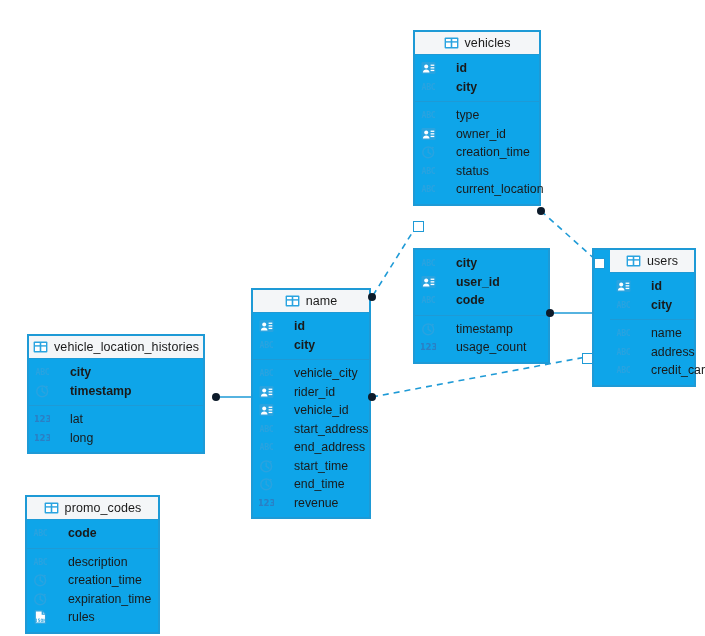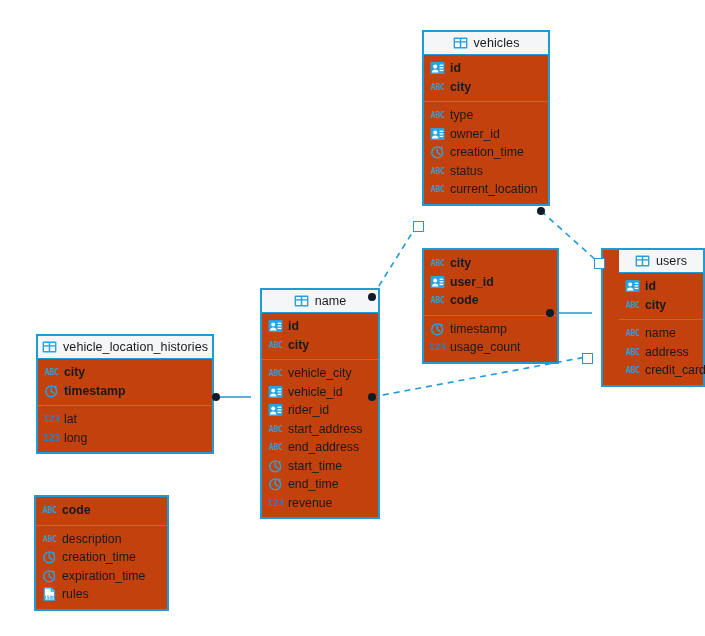--- a/index.html
+++ b/index.html
@@ -8,25 +8,24 @@
     background:#ffffff;
     font-family:"Liberation Sans", sans-serif;
     overflow:hidden;
     position:relative;
   }
   #canvas{position:absolute;inset:0;width:705px;height:636px;}
   #links{position:absolute;left:0;top:0;width:705px;height:636px;pointer-events:none;}
 
   .table-node{
     position:absolute;
-    background:#c2410c;
+    background:#0ea5e9;
     border:2px solid #1e9ad6;
     box-sizing:border-box;
     z-index:2;
-    margin-left:9px;
   }
   .tbl-header{
     background:#f4f6f8;
     border-bottom:1px solid #1e9ad6;
     height:23px;
     display:flex;
     align-items:center;
     justify-content:center;
     gap:6px;
     padding:0 6px;
@@ -36,21 +35,21 @@
     font-size:12.5px;
     color:#1a1a1a;
     white-space:nowrap;
     letter-spacing:.1px;
   }
   .tbl-section{padding:4px 0 5px 0;}
   .tbl-section.keys{border-bottom:1px solid #1e9ad6;}
   .col-row{
     display:flex;
     align-items:center;
-    gap:5px;
+    gap:20px;
     height:18.5px;
     padding:0 5px 0 6px;
     box-sizing:border-box;
     white-space:nowrap;
   }
   .col-name{font-size:12.3px;color:#1a1a1a;}
   .col-row.pk .col-name{font-weight:bold;}
 
   
   .tico{width:15px;height:14px;flex:0 0 15px;display:block;}
@@ -273,32 +272,32 @@
         </div>
         <div class="col-row">
           <svg class="tico" viewBox="0 0 15 14">
             <rect x="0.5" y="1" width="14" height="12" rx="1.2" fill="#29a3e0"></rect>
             <circle cx="5.2" cy="5.6" r="2" fill="#fff"></circle>
             <path d="M1.9 11.6c0-1.9 1.5-3 3.3-3s3.3 1.1 3.3 3z" fill="#fff"></path>
             <rect x="9.6" y="3.6" width="3.7" height="1.3" fill="#fff"></rect>
             <rect x="9.6" y="6.2" width="3.7" height="1.3" fill="#fff"></rect>
             <rect x="9.6" y="8.8" width="3.7" height="1.3" fill="#fff"></rect>
           </svg>
+          <span class="col-name">rider_id</span>
+        </div>
+        <div class="col-row">
+          <svg class="tico" viewBox="0 0 15 14">
+            <rect x="0.5" y="1" width="14" height="12" rx="1.2" fill="#29a3e0"></rect>
+            <circle cx="5.2" cy="5.6" r="2" fill="#fff"></circle>
+            <path d="M1.9 11.6c0-1.9 1.5-3 3.3-3s3.3 1.1 3.3 3z" fill="#fff"></path>
+            <rect x="9.6" y="3.6" width="3.7" height="1.3" fill="#fff"></rect>
+            <rect x="9.6" y="6.2" width="3.7" height="1.3" fill="#fff"></rect>
+            <rect x="9.6" y="8.8" width="3.7" height="1.3" fill="#fff"></rect>
+          </svg>
           <span class="col-name">vehicle_id</span>
-        </div>
-        <div class="col-row">
-          <svg class="tico" viewBox="0 0 15 14">
-            <rect x="0.5" y="1" width="14" height="12" rx="1.2" fill="#29a3e0"></rect>
-            <circle cx="5.2" cy="5.6" r="2" fill="#fff"></circle>
-            <path d="M1.9 11.6c0-1.9 1.5-3 3.3-3s3.3 1.1 3.3 3z" fill="#fff"></path>
-            <rect x="9.6" y="3.6" width="3.7" height="1.3" fill="#fff"></rect>
-            <rect x="9.6" y="6.2" width="3.7" height="1.3" fill="#fff"></rect>
-            <rect x="9.6" y="8.8" width="3.7" height="1.3" fill="#fff"></rect>
-          </svg>
-          <span class="col-name">rider_id</span>
         </div>
         <div class="col-row">
           <svg class="tico" viewBox="0 0 15 14">
             <text x="7.5" y="10.2" text-anchor="middle" font-family="&quot;DejaVu Sans Mono&quot;, monospace" font-size="8.2" font-weight="bold" fill="#29a3e0" letter-spacing="-0.3">ABC</text>
           </svg>
           <span class="col-name">start_address</span>
         </div>
         <div class="col-row">
           <svg class="tico" viewBox="0 0 15 14">
             <text x="7.5" y="10.2" text-anchor="middle" font-family="&quot;DejaVu Sans Mono&quot;, monospace" font-size="8.2" font-weight="bold" fill="#29a3e0" letter-spacing="-0.3">ABC</text>
@@ -365,20 +364,30 @@
         </div>
         <div class="col-row">
           <svg class="tico" viewBox="0 0 15 14">
             <text x="7.5" y="10.4" text-anchor="middle" font-family="&quot;DejaVu Sans&quot;, sans-serif" font-size="8.6" font-weight="bold" fill="#2b7fc4" letter-spacing="-0.2">123</text>
           </svg>
           <span class="col-name">long</span>
         </div>
       </div>
     </div>
     <div class="table-node" style="left: 25px; top: 495px; width: 135px;">
+      <div class="tbl-header">
+        <svg class="tico" viewBox="0 0 15 14">
+          <rect x="0.6" y="1.6" width="13.8" height="10.8" rx="1" fill="#29a3e0"></rect>
+          <rect x="2" y="3" width="4.7" height="2.2" fill="#fff"></rect>
+          <rect x="8.3" y="3" width="4.7" height="2.2" fill="#fff"></rect>
+          <rect x="2" y="6.6" width="4.7" height="4.4" fill="#fff"></rect>
+          <rect x="8.3" y="6.6" width="4.7" height="4.4" fill="#fff"></rect>
+        </svg>
+        <span class="tbl-title">promo_codes</span>
+      </div>
       <div class="tbl-section keys">
         <div class="col-row pk">
           <svg class="tico" viewBox="0 0 15 14">
             <text x="7.5" y="10.2" text-anchor="middle" font-family="&quot;DejaVu Sans Mono&quot;, monospace" font-size="8.2" font-weight="bold" fill="#29a3e0" letter-spacing="-0.3">ABC</text>
           </svg>
           <span class="col-name">code</span>
         </div>
       </div>
       <div class="tbl-section cols">
         <div class="col-row">

